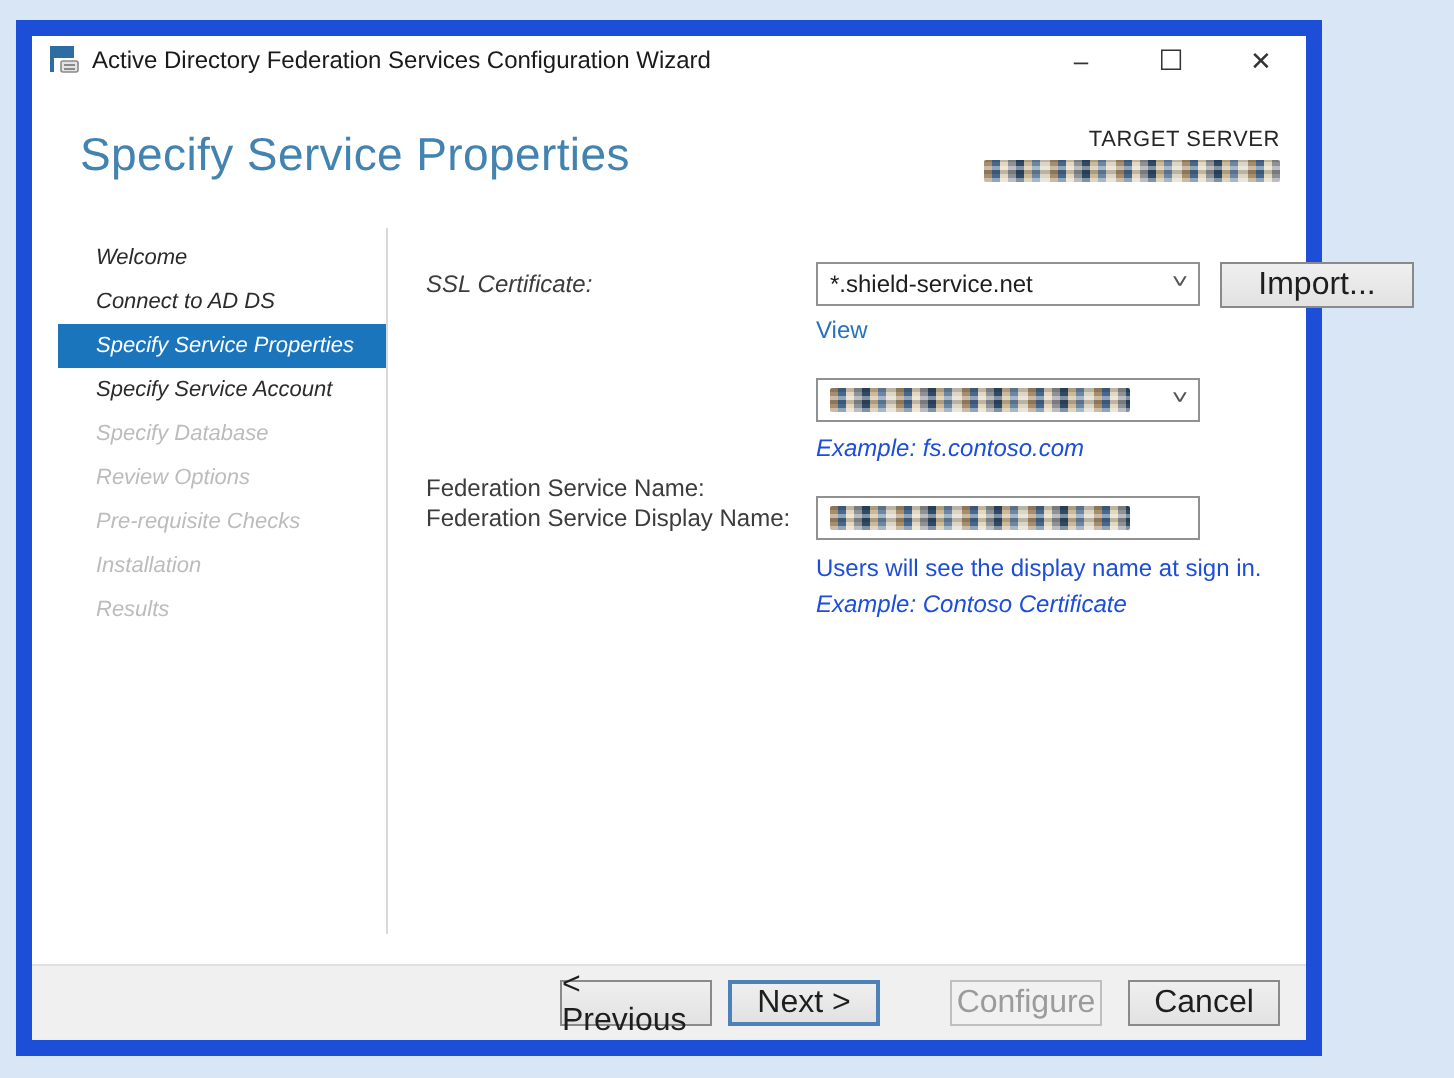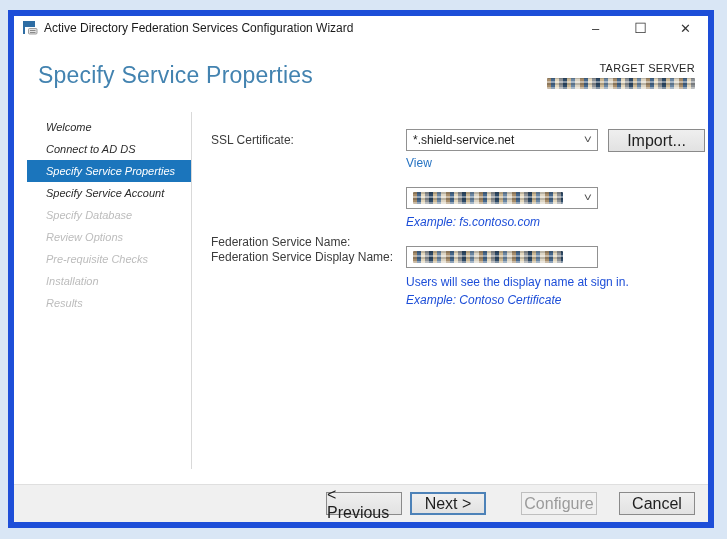--- a/index.html
+++ b/index.html
@@ -1,20 +1,20 @@
 <!DOCTYPE html>
 <html><head>
 <meta charset="utf-8">
 <style>
   html,body{margin:0;padding:0;width:727px;height:539px;overflow:hidden;
     font-family:"Liberation Sans", sans-serif;background:#d9e6f5;}
   *{box-sizing:border-box;}
 
-  .window{position:absolute;left:8px;top:10px;width:706px;height:518px;
-    background:#ffffff;border:6px solid #1d4ed8;}
+  .window{position:absolute;left:8px;top:10px;width:653px;height:518px;
+    background:#ffffff;border:8px solid #1d4ed8;}
 
   
   .titlebar{position:absolute;left:0;top:0;right:0;height:24px;background:#ffffff;
     display:flex;align-items:center;padding-left:8px;}
   .app-icon{width:16px;height:16px;margin-right:6px;flex:0 0 auto;}
   .titlebar .title{font-size:12px;color:#1a1a1a;white-space:nowrap;}
   .win-controls{margin-left:auto;display:flex;align-items:center;height:100%;}
   .win-btn{width:45px;height:100%;display:flex;align-items:center;justify-content:center;
     font-size:13px;color:#333;cursor:default;}
   .win-btn.max{font-size:14px;}
@@ -50,36 +50,36 @@
   .field-redact{width:150px;height:12px;}
   .btn{display:flex;align-items:center;justify-content:center;height:23px;
     background:linear-gradient(#efefef,#e2e2e2);border:1px solid #8a8a8a;
     font-size:16px;color:#1e1e1e;cursor:default;}
   .import-btn{position:absolute;left:417px;width:97px;height:23px;}
   .link{position:absolute;left:215px;font-size:12px;color:#2673c2;cursor:pointer;}
   .hint{position:absolute;left:215px;font-size:12px;color:#1d4ed8;white-space:nowrap;}
   .hint.italic{font-style:italic;}
 
   
-  .row1-label{top:17px;} .row1-field{top:17px;} .row1-import{top:17px;}
+  .row1-label{top:17px;font-style:italic;} .row1-field{top:17px;} .row1-import{top:17px;}
   .view-link{top:44px;}
   .row2-label{top:75px;margin-top:44px;} .row2-field{top:75px;}
   .ex1{top:103px;}
   .row3-label{top:134px;} .row3-field{top:134px;}
   .users-hint{top:163px;}
   .ex2{top:181px;}
 
   
   .footer{position:absolute;left:0;right:0;bottom:0;height:38px;background:#f0f0f0;
     border-top:1px solid #dfdfdf;display:flex;align-items:center;justify-content:flex-end;
     padding-right:13px;}
   .footer .btn{width:76px;}
   .btn-next{width:66px;border:2px solid #4d82b8;margin-left:8px;}
   .btn-configure{width:66px;margin-left:35px;background:#f1f1f1;border:1px solid #bfbfbf;color:#9b9b9b;}
-  .btn-cancel{width:66px;margin-left:22px;}
+  .btn-cancel{width:66px;margin-left:13px;}
 </style>
 </head>
 <body>
 
 <div class="window">
 
   <div class="titlebar">
     <svg class="app-icon" viewBox="0 0 16 16">
       <rect x="1" y="1" width="2" height="13" fill="#2e6da4"></rect>
       <path d="M3 1 H13 V7 H3 Z" fill="#2e6da4"></path>

